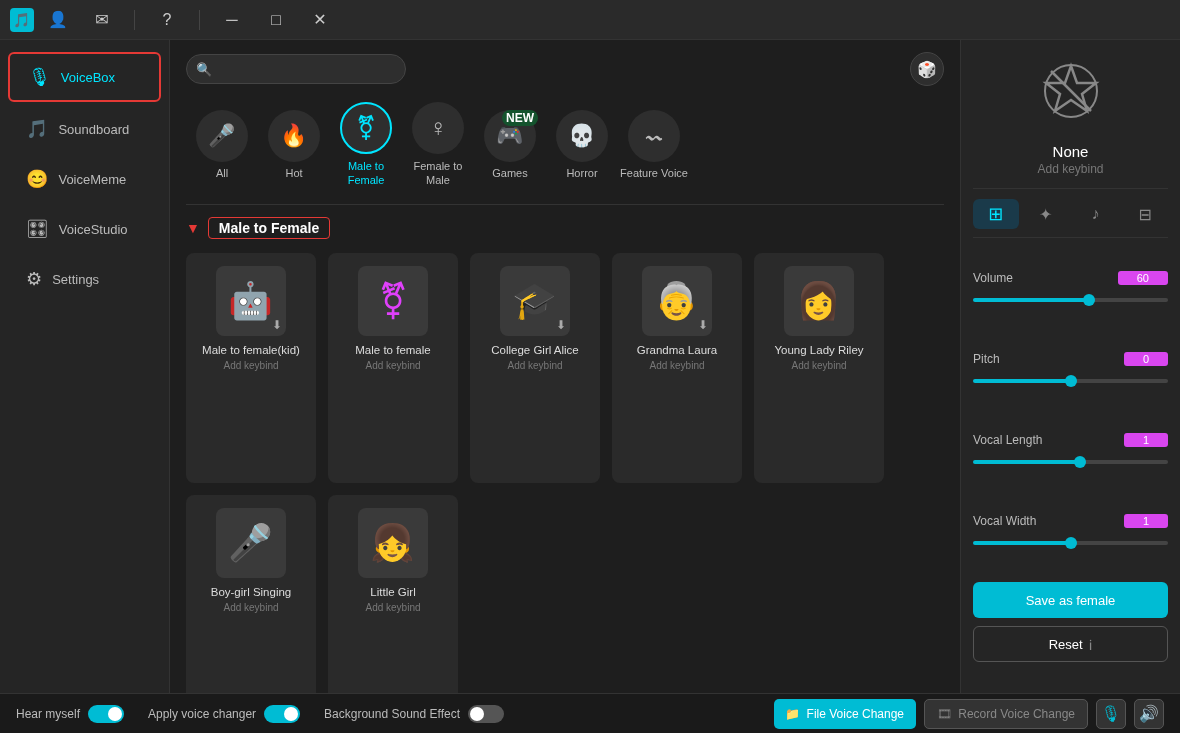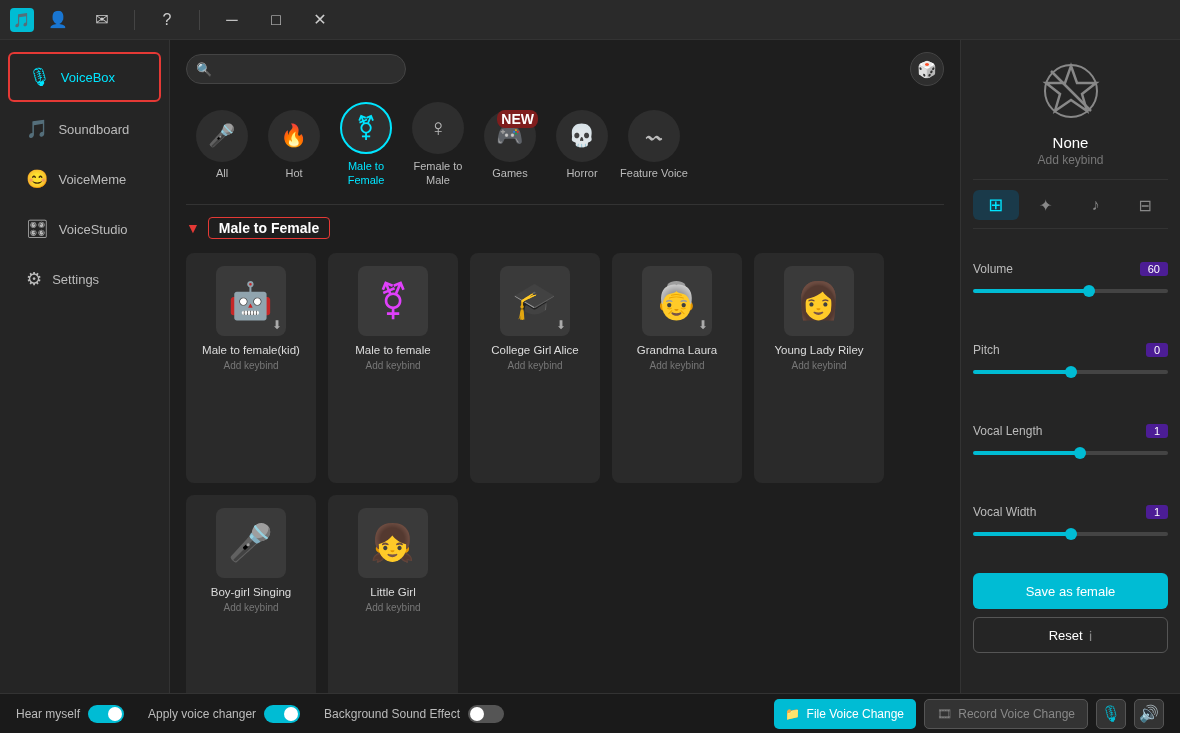--- a/index.html
+++ b/index.html
@@ -197,23 +197,23 @@
       font-size: 11px;
       color: #bbb;
       margin-top: 5px;
       text-align: center;
     }
     .cat-label.active { color: #00e5ff; }
     .new-badge {
       position: absolute;
       top: -2px;
       right: -4px;
-      background: #7f1d1d;
-      color: #fff;
-      font-size: 14px;
+      background: #14532d;
+      color: #fff;
+      font-size: 12px;
       padding: 1px 4px;
       border-radius: 8px;
       font-weight: bold;
     }
     .more-circle {
       background: #555;
       color: #fff;
       font-size: 13px;
     }
     #divider {
@@ -324,21 +324,21 @@
       height: 70px;
       display: flex;
       align-items: center;
       justify-content: center;
       font-size: 48px;
       color: #888;
     }
     .preset-name {
       color: #fff;
       font-size: 15px;
-      margin-top: 8px;
+      margin-top: 17px;
     }
     .preset-keybind {
       color: #777;
       font-size: 12px;
       margin-top: 2px;
     }
 
     
     #right-tabs {
       display: flex;
@@ -373,22 +373,22 @@
       align-items: center;
       margin-bottom: 3px;
     }
     .slider-label {
       font-size: 12px;
       color: #bbb;
     }
     .slider-val {
       font-size: 11px;
       color: #fff;
-      background: #4c1d95;
-      padding: 1px 8px;
+      background: #d946ef;
+      padding: 1px 19px;
       border-radius: 3px;
     }
     input[type=range] {
       -webkit-appearance: none;
       width: 100%;
       height: 4px;
       border-radius: 2px;
       background: #444;
       outline: none;
     }

